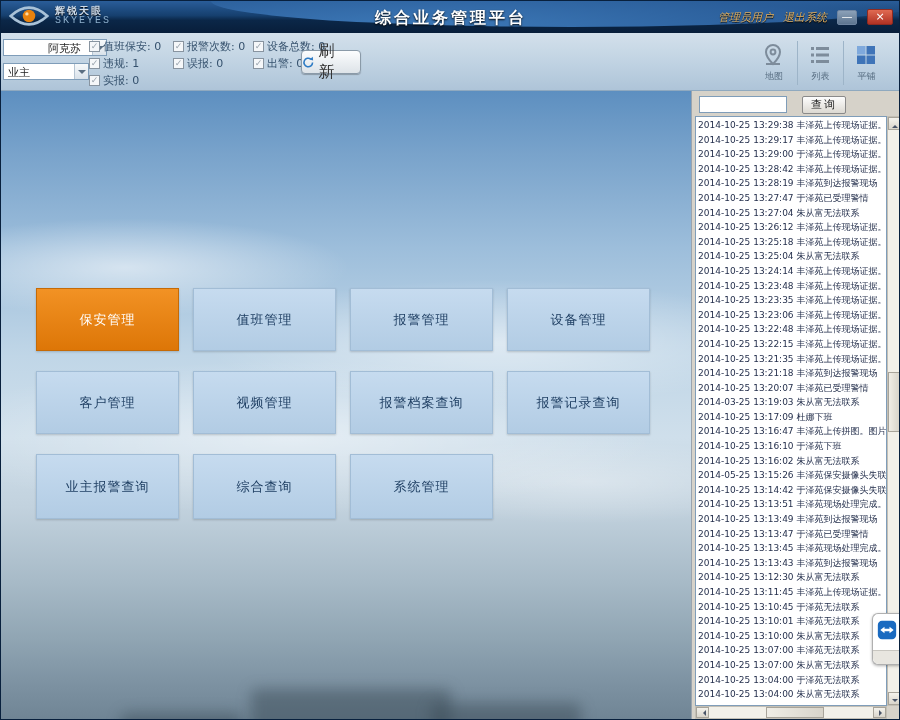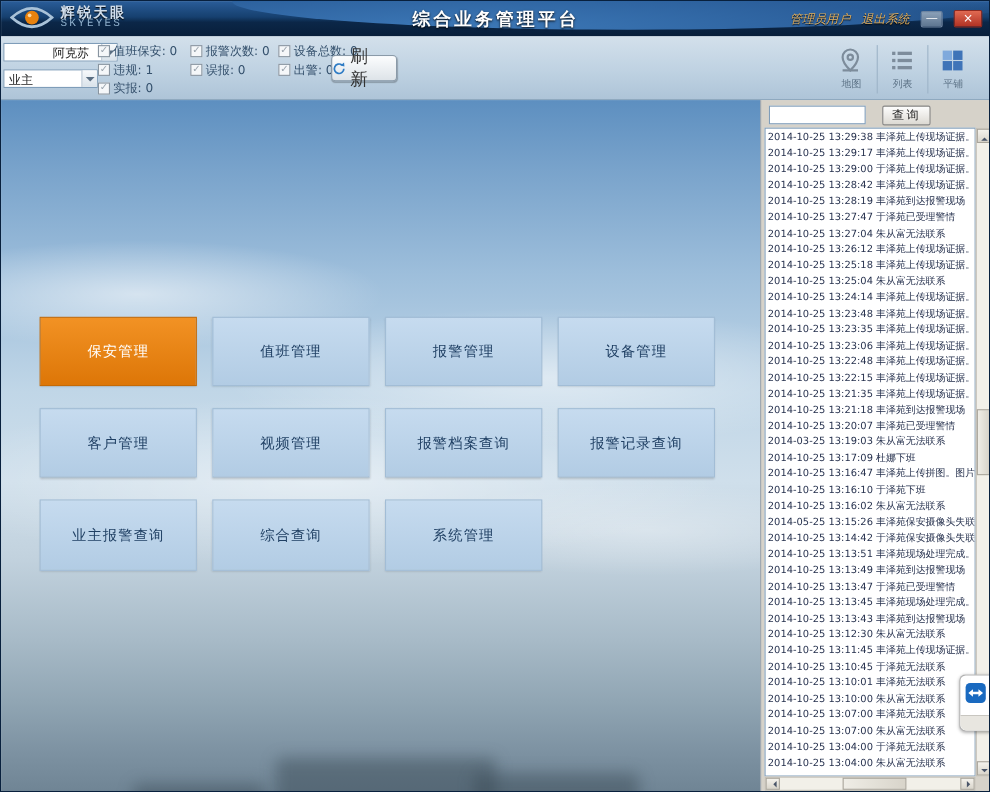--- a/index.html
+++ b/index.html
@@ -7,21 +7,21 @@
   #app{position:relative;width:900px;height:720px;overflow:hidden;background:#cfd8e0;border:1px solid #08203d;}
 
   
   #titlebar{position:absolute;left:0;top:0;width:900px;height:32px;
     background:linear-gradient(180deg,#2a5d99 0%,#16406f 45%,#0b2748 60%,#081e3a 100%);overflow:hidden;}
   #titlebar .swoosh{position:absolute;left:210px;top:-26px;width:720px;height:52px;border-radius:50%;
     background:radial-gradient(ellipse at 30% 100%,#3d79b8 0%,#2a5d99 55%,rgba(42,93,153,0) 75%);}
   #logo{position:absolute;left:8px;top:2px;display:flex;align-items:center;gap:6px;z-index:2;}
   #logo svg{display:block;}
   #logo .lt{line-height:1;}
-  #logo .lt .cn{font-size:13px;font-weight:bold;color:#cfdcea;letter-spacing:2px;text-shadow:0 1px 1px #000;}
+  #logo .lt .cn{font-size:10px;font-weight:bold;color:#cfdcea;letter-spacing:2px;text-shadow:0 1px 1px #000;}
   #logo .lt .en{font-size:10px;color:#8fb0cc;letter-spacing:2px;font-family:Liberation Mono, monospace;}
   #win-title{position:absolute;left:0;right:0;top:7px;text-align:center;color:#fff;font-size:16px;
     font-weight:bold;letter-spacing:3px;text-shadow:0 1px 2px #000;z-index:1;}
   #titlebar-right{position:absolute;right:8px;top:8px;display:flex;align-items:center;gap:10px;z-index:3;font-style:italic;}
   .tb-link{color:#e2af5d;font-size:11px;cursor:pointer;text-shadow:0 1px 1px #000;}
   #btn-min{width:20px;height:15px;border-radius:2px;border:1px solid #6e84a0;color:#fff;font-size:11px;line-height:12px;text-align:center;
     background:linear-gradient(180deg,#8ca1b8,#5d7590);}
   #btn-close{width:26px;height:16px;border-radius:2px;border:1px solid #8e2a20;color:#fff;font-size:11px;line-height:13px;text-align:center;
     background:linear-gradient(180deg,#e06a52,#b03224);}
 

